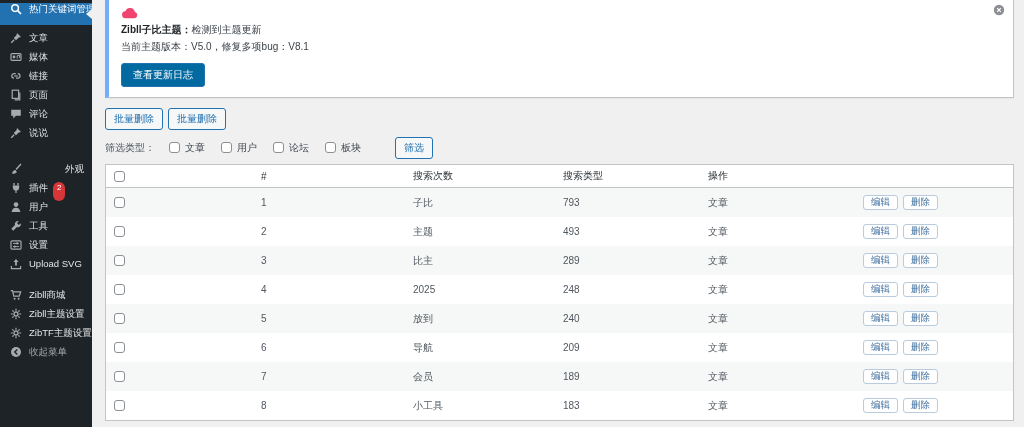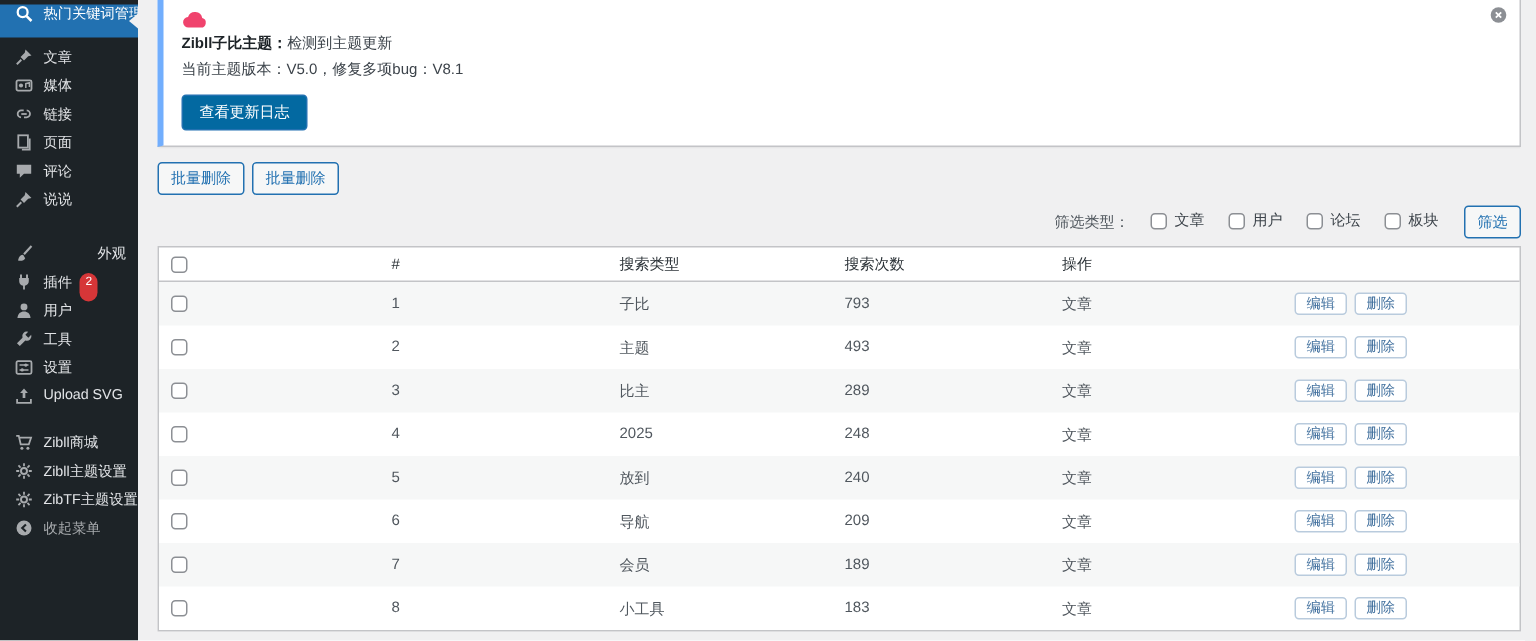--- a/index.html
+++ b/index.html
@@ -61,29 +61,29 @@
     font-size:10px; cursor:pointer; font-family:inherit;
   }
   .btn-secondary {
     display:inline-block; background:#f6f7f7; color:#2271b1;
     border:1px solid #2271b1; border-radius:3px; padding:3px 8px;
     font-size:10px; cursor:pointer; font-family:inherit;
   }
 
   .toolbar { margin-top:10px; display:flex; gap:5px; }
 
-  .filter-row { margin-top:7px; display:flex; align-items:center;justify-content:flex-end; }
+  .filter-row { margin-top:7px; display:flex; align-items:center; }
   .filter-label { color:#50575e; margin-right:14px; }
   .filter-opt { display:inline-flex; align-items:center; margin-right:16px; color:#3c434a; }
   .checkbox {
     display:inline-block; width:11px; height:11px; background:#fff;
     border:1px solid #8c8f94; border-radius:3px; cursor:pointer;
   }
   .filter-opt .checkbox { margin-right:5px; }
-  .filter-row .btn-secondary { margin-left:1px;font-family:Liberation Mono, monospace; }
+  .filter-row .btn-secondary { margin-left:18px;font-family:Liberation Mono, monospace; }
 
   
   .ktable { margin-top:5px; background:#fff; border:1px solid #c3c4c7; }
   .trow, .thead {
     display:grid;
     grid-template-columns:155px 152px 150px 145px 155px auto;
     align-items:center;
   }
   .thead { height:23px; border-bottom:1px solid #c3c4c7; color:#2c3338; }
   .trow { height:29px; color:#50575e; }
@@ -296,22 +296,22 @@
             <span class="checkbox"></span>
             <span>板块</span>
           </span></span>
       <button class="btn-secondary">筛选</button>
     </div>
 
     <div class="ktable">
       <div class="thead">
         <div class="cell-check"><span class="checkbox"></span></div>
         <div>#</div>
+        <div>搜索次数</div>
         <div>搜索类型</div>
-        <div>搜索次数</div>
         <div>操作</div>
       </div>
       <div id="tbody">
           <div class="trow alt">
             <div class="cell-check"><span class="checkbox"></span></div>
             <div>1</div>
             <div>子比</div>
             <div>793</div>
             <div>文章</div>
             <div class="cell-actions">

